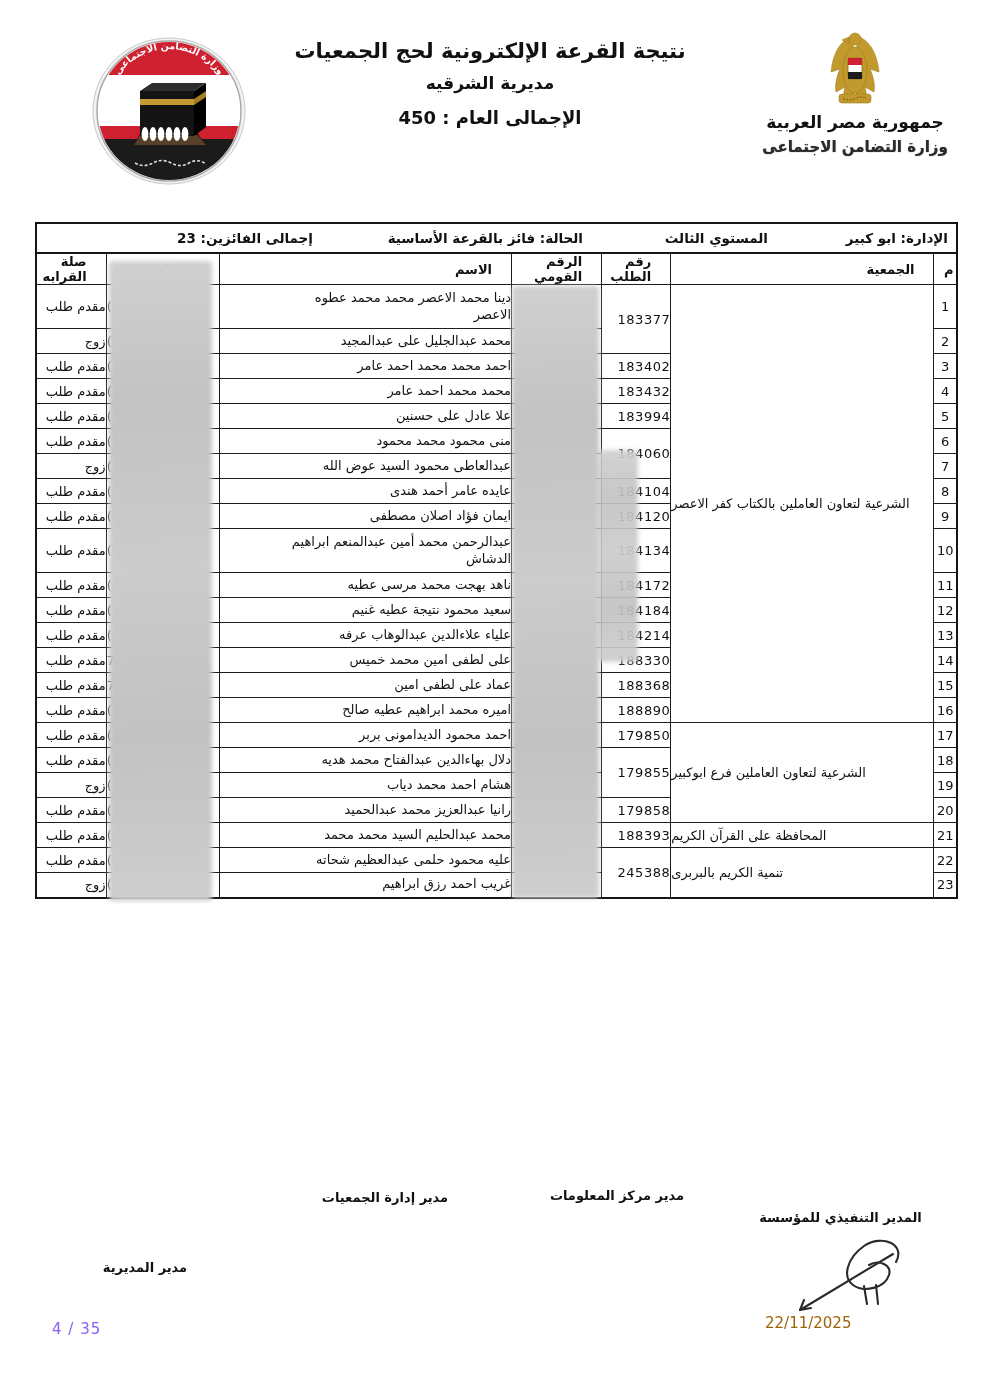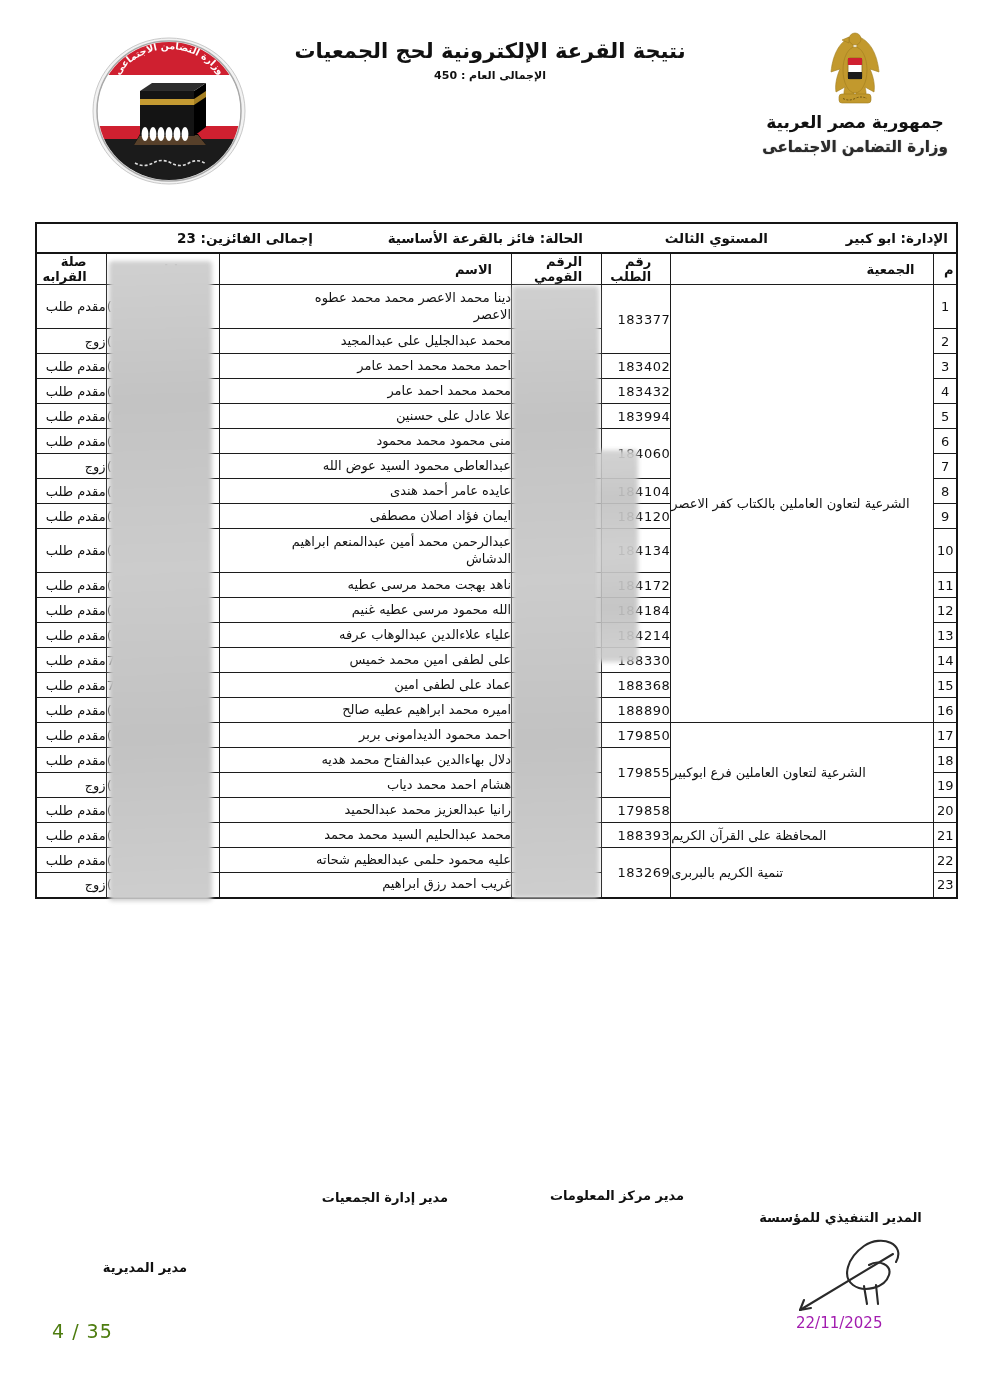--- a/index.html
+++ b/index.html
@@ -4,21 +4,21 @@
 <style>
   html,body{margin:0;padding:0;background:#ffffff;}
   .page{position:relative;width:991px;height:1400px;background:#fff;overflow:hidden;
         font-family:"DejaVu Sans",sans-serif;color:#111;}
   
   .logo-left{position:absolute;left:88px;top:35px;width:162px;height:152px;}
   .head-center{position:absolute;left:270px;top:38px;width:440px;text-align:center;direction:rtl;}
   .doc-title{font-size:21px;font-weight:bold;line-height:1.25;}
   .doc-sub{font-size:13px;font-weight:bold;margin-top:8px;}
   .doc-dir{font-size:17px;font-weight:bold;margin-top:9px;}
-  .doc-total{font-size:11px;font-weight:bold;margin-top:5px;}
+  .doc-total{font-size:18px;font-weight:bold;margin-top:14px;}
   .logo-right{position:absolute;left:750px;top:28px;width:210px;text-align:center;direction:rtl;}
   .emblem-svg{display:block;margin:0 auto;}
   .republic{font-size:17px;font-weight:bold;margin-top:4px;letter-spacing:0;}
   .ministry-callig{font-size:15px;font-weight:bold;margin-top:6px;color:#2b2b2b;
                    text-shadow:0 0 1px #555;transform:scaleY(1.05);}
   
   .table-wrap{position:absolute;left:35px;top:222px;width:923px;height:676px;}
   .band{position:absolute;left:0;top:0;width:923px;height:30px;border:2px solid #151515;
         border-bottom:none;box-sizing:border-box;direction:rtl;font-weight:bold;font-size:13.5px;}
   .band span{position:absolute;top:6px;white-space:nowrap;}
@@ -44,22 +44,22 @@
   
   .redact{position:absolute;filter:blur(2.3px);border-radius:4px;
           background:linear-gradient(178deg,#d0d0d0 0%,#c3c3c3 22%,#cccccc 48%,#c2c2c2 74%,#cecece 100%);}
   .redact-mobile{left:74px;top:39px;width:103px;height:640px;}
   .redact-id{left:477px;top:64px;width:87px;height:612px;}
   .redact-id-ext{left:563px;top:228px;width:40px;height:212px;opacity:.92;}
   
   .sig-label{position:absolute;font-size:13px;font-weight:bold;direction:rtl;text-align:center;white-space:nowrap;}
   .sig-svg{position:absolute;left:792px;top:1232px;}
   
-  .page-num{position:absolute;left:52px;top:1320px;font-size:19px;color:#4d7c0f;letter-spacing:1px;}
-  .print-date{position:absolute;left:796px;top:1314px;font-size:15px;color:#a21caf;}
+  .page-num{position:absolute;left:52px;top:1320px;font-size:15px;color:#8b5cf6;letter-spacing:1px;}
+  .print-date{position:absolute;left:765px;top:1314px;font-size:15px;color:#a16207;}
 </style>
 </head>
 <body>
 
 <div class="page">
 
   <div class="logo-left">
     <svg width="162" height="152" viewBox="0 0 162 152">
       <defs>
           <clipPath id="ovalClip">
@@ -94,20 +94,21 @@
       </g>
       <path id="ribbonArc" d="M24,54 A60,58 0 0 1 138,54" fill="none"></path>
       <text font-size="9.5" font-weight="bold" fill="#ffffff" font-family="DejaVu Sans, sans-serif">
         <textPath href="#ribbonArc" startOffset="50%" text-anchor="middle">وزارة التضامن الاجتماعى</textPath>
       </text>
     </svg>
   </div>
 
   <div class="head-center">
     <div class="doc-title">نتيجة القرعة الإلكترونية لحج الجمعيات</div>
+    <div class="doc-dir">مديرية الشرقيه</div>
     <div class="doc-total">الإجمالى العام : 450</div>
   </div>
 
   <div class="logo-right">
     <svg class="emblem-svg" width="92" height="80" viewBox="0 0 92 80">
       <g fill="#c2992d" stroke="#a07c1f" stroke-width=".6">
         <path d="M44,8 C32,12 24,24 22,44 L31,41 C27,50 26,58 27,64 L36,59 C34,66 35,71 37,74 L45,66 Z"></path>
         <path d="M48,8 C60,12 68,24 70,44 L61,41 C65,50 66,58 65,64 L56,59 C58,66 57,71 55,74 L47,66 Z"></path>
         <ellipse cx="46" cy="42" rx="12" ry="23"></ellipse>
         <circle cx="46" cy="11" r="6"></circle>
@@ -239,21 +240,21 @@
             <td class="col-req">184172</td>
             <td class="col-nid"></td>
             <td class="col-name">ناهد بهجت محمد مرسى عطيه</td>
             <td class="col-mobile">(</td>
             <td class="col-rel">مقدم طلب</td>
           </tr>
           <tr class="r-norm">
             <td class="col-m">12</td>
             <td class="col-req">184184</td>
             <td class="col-nid"></td>
-            <td class="col-name">الله محمود مرسى عطيه غنيم</td>
+            <td class="col-name">سعيد محمود نتيجة عطيه غنيم</td>
             <td class="col-mobile">(</td>
             <td class="col-rel">مقدم طلب</td>
           </tr>
           <tr class="r-norm">
             <td class="col-m">13</td>
             <td class="col-req">184214</td>
             <td class="col-nid"></td>
             <td class="col-name">علياء علاءالدين عبدالوهاب عرفه</td>
             <td class="col-mobile">(</td>
             <td class="col-rel">مقدم طلب</td>
@@ -319,21 +320,21 @@
             <td class="col-assoc">المحافظة على القرآن الكريم</td>
             <td class="col-req">188393</td>
             <td class="col-nid"></td>
             <td class="col-name">محمد عبدالحليم السيد محمد محمد</td>
             <td class="col-mobile">(</td>
             <td class="col-rel">مقدم طلب</td>
           </tr>
           <tr class="r-norm">
             <td class="col-m">22</td>
             <td class="col-assoc" rowspan="2">تنمية الكريم بالبربرى</td>
-            <td class="col-req" rowspan="2">183269</td>
+            <td class="col-req" rowspan="2">245388</td>
             <td class="col-nid"></td>
             <td class="col-name">عليه محمود حلمى عبدالعظيم شحاته</td>
             <td class="col-mobile">(</td>
             <td class="col-rel">مقدم طلب</td>
           </tr>
           <tr class="r-norm">
             <td class="col-m">23</td>
             <td class="col-nid"></td>
             <td class="col-name">غريب احمد رزق ابراهيم</td>
             <td class="col-mobile">(</td>

